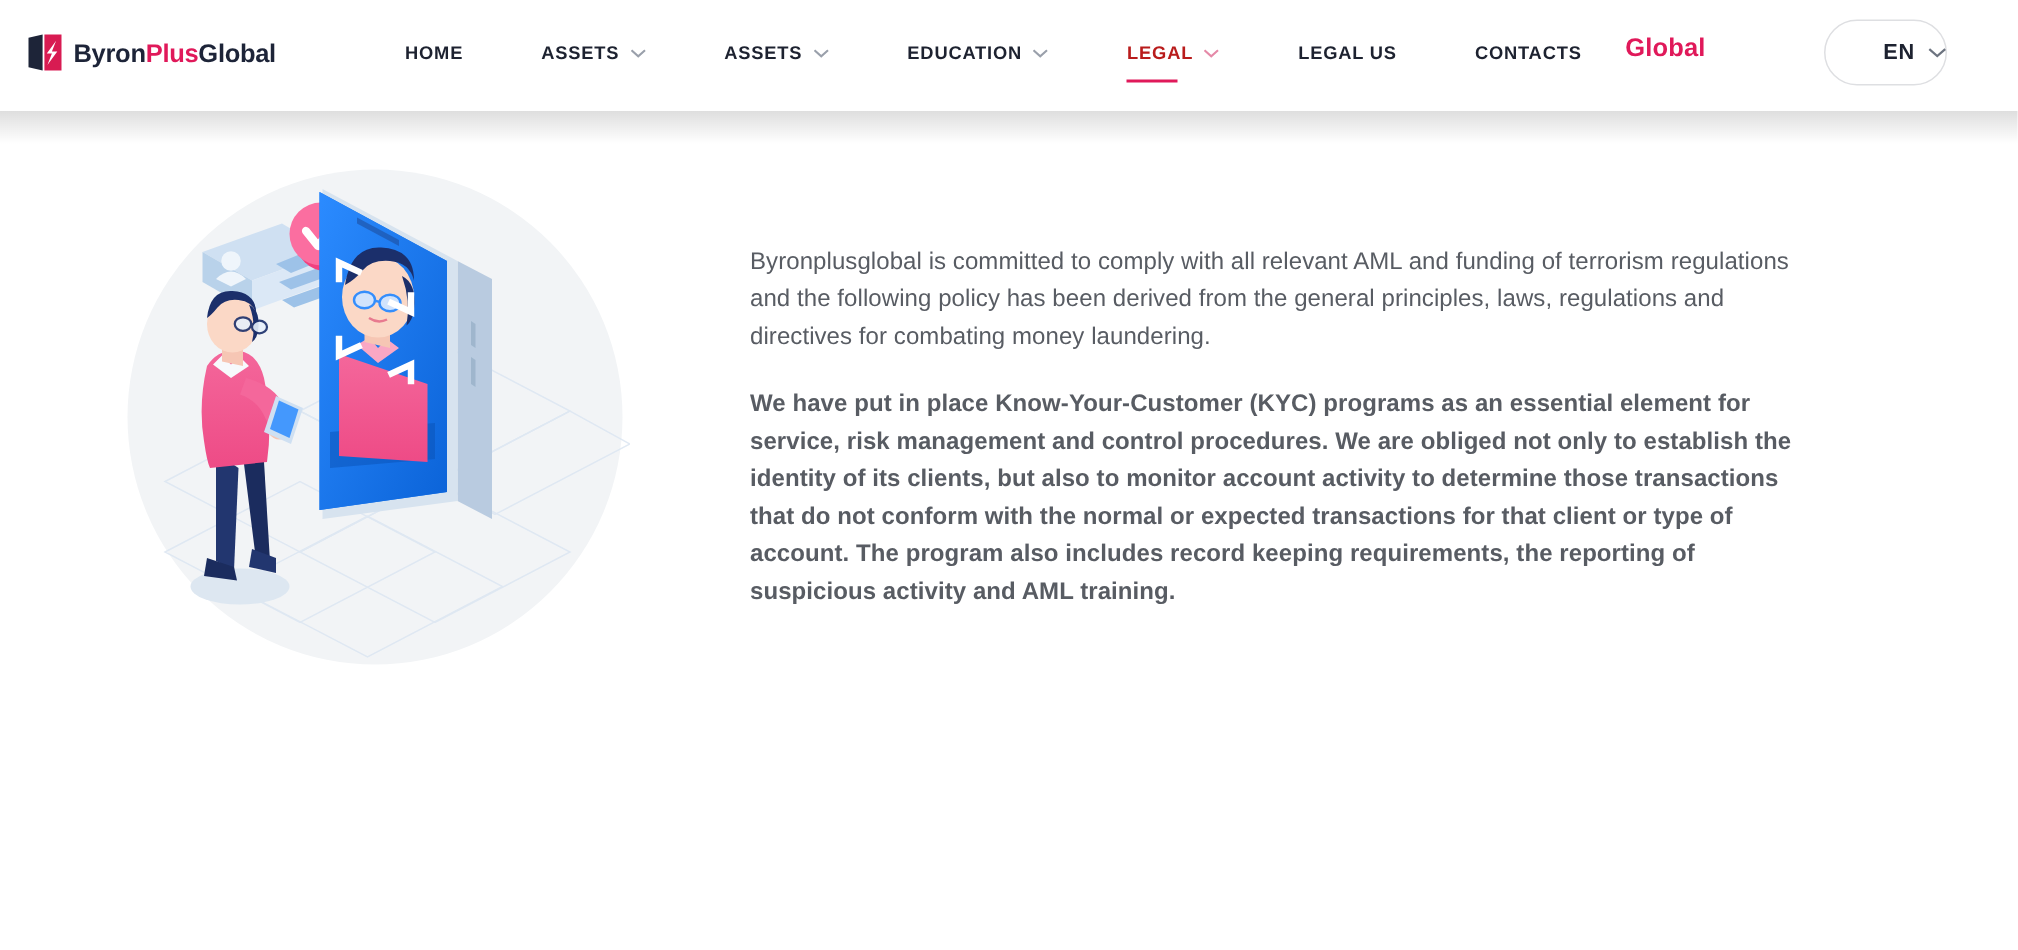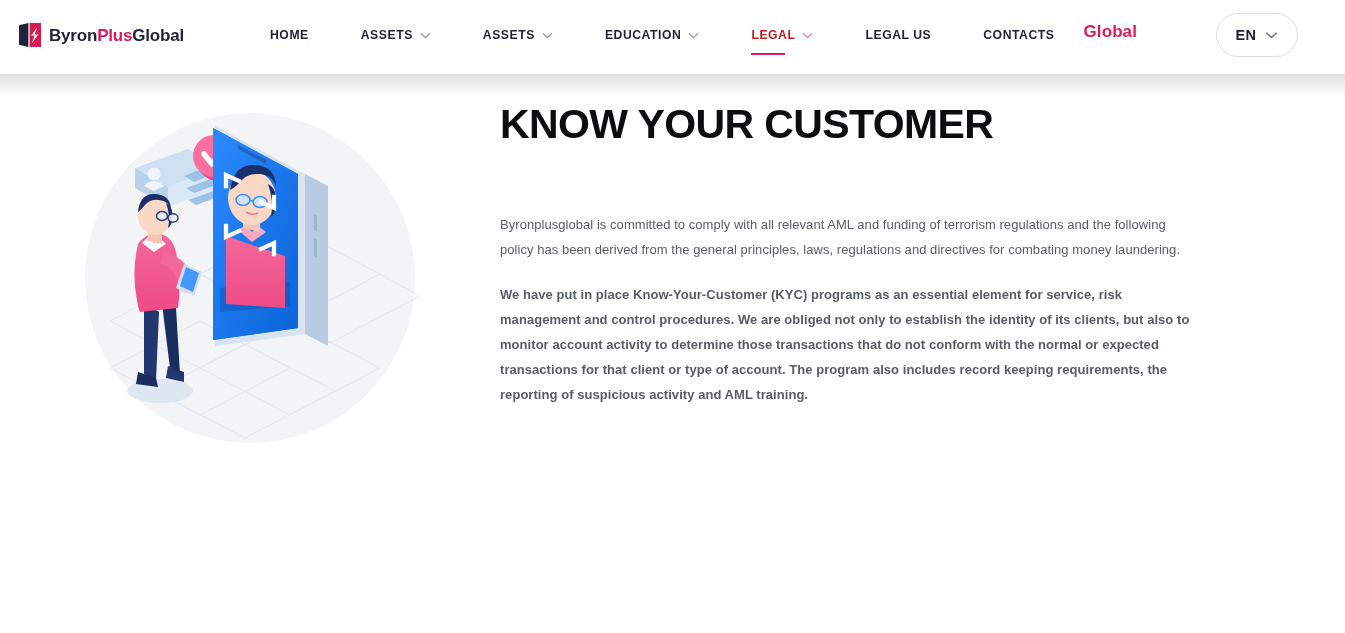--- a/index.html
+++ b/index.html
@@ -112,20 +112,21 @@
     align-items: center;
     justify-content: center;
     gap: 9px;
     cursor: pointer;
   }
   .lang-label {
     font-size: 14.5px;
     font-weight: bold;
     color: #1d2230;
     letter-spacing: 0.4px;
+    padding-left: 40px;
   }
   .lang-pill .chev { width: 13px; height: 8px; }
   .lang-pill .chev path { stroke: #6d7480; stroke-width: 1.5; }
 
   
   .main {
     position: relative;
     width: 1345px;
     padding-top: 22px;
     display: flex;
@@ -148,21 +149,21 @@
     font-size: 41px;
     font-weight: bold;
     color: #0d0d0f;
     letter-spacing: -0.6px;
     line-height: 1.05;
     margin-top: 7px;
     margin-bottom: 0;
   }
   .body-copy { margin-top: 66px; max-width: 700px; }
   .body-copy p {
-    font-size: 13px;
+    font-size: 16px;
     line-height: 25px;
     color: #585c63;
     font-weight: 300;
     letter-spacing: 0.05px;
     margin-bottom: 20px;
   }
   .body-copy p:last-child { margin-bottom: 0; font-weight: bold; }
 </style>
 </head>
 <body>
@@ -355,20 +356,19 @@
         <g stroke="#1b2f6b" stroke-width="1.5" fill="#e7f0fb" opacity="0.9">
           <ellipse cx="82" cy="110" rx="5.5" ry="4.5"></ellipse>
           <ellipse cx="93" cy="112" rx="5" ry="4.2"></ellipse>
           <path d="M87.5 110.5 L88.5 111" fill="none"></path>
         </g>
       </g>
     </svg>
   </div>
 
   <div class="content-col">
-    <h1 class="page-title">KNOW YOUR CUSTOMER</h1>
     <div class="body-copy">
       <p>Byronplusglobal is committed to comply with all relevant AML and funding of terrorism regulations and the following policy has been derived from the general principles, laws, regulations and directives for combating money laundering.</p>
       <p>We have put in place Know-Your-Customer (KYC) programs as an essential element for service, risk management and control procedures. We are obliged not only to establish the identity of its clients, but also to monitor account activity to determine those transactions that do not conform with the normal or expected transactions for that client or type of account. The program also includes record keeping requirements, the reporting of suspicious activity and AML training.</p>
     </div>
   </div>
 
 </main>
 
 </body></html>

